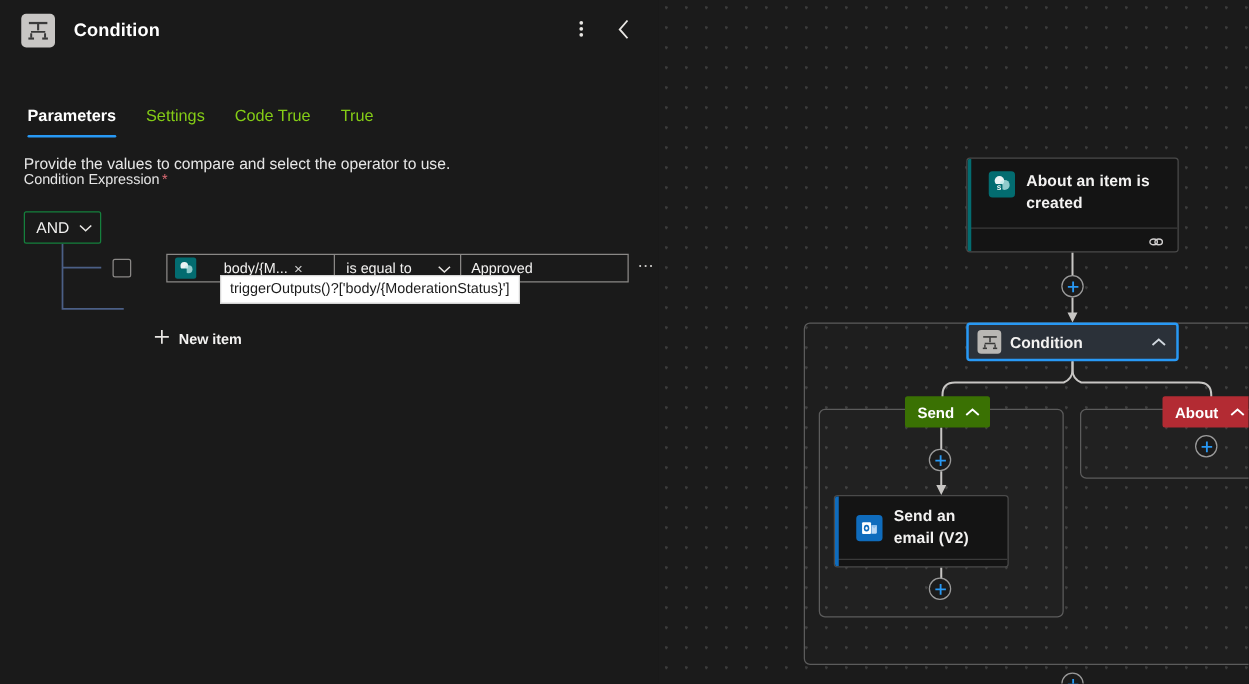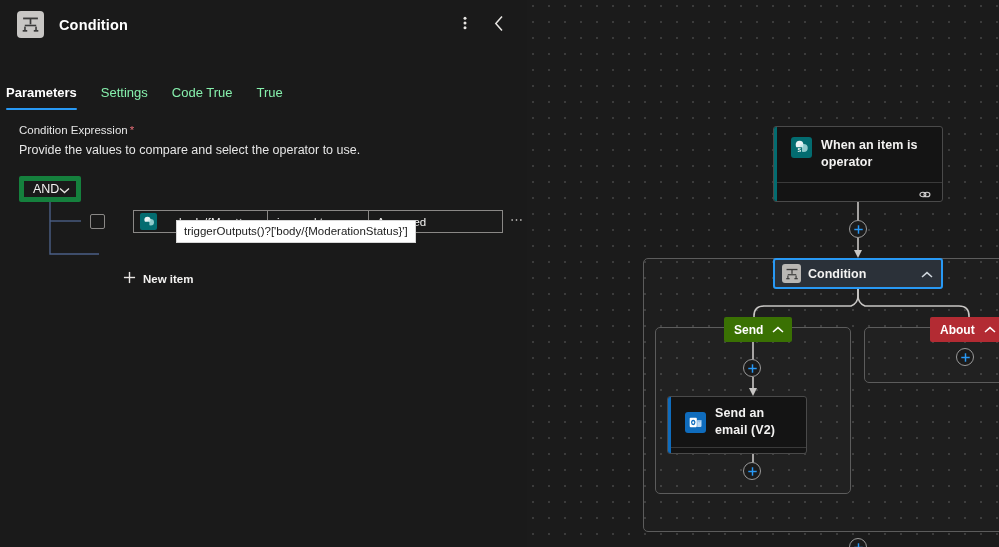--- a/index.html
+++ b/index.html
@@ -148,25 +148,25 @@
   }
   .hdr-btn {
     width: 28px; height: 28px; border-radius: 3px;
     display: flex; align-items: center; justify-content: center;
     background: transparent; border: none;
   }
 
   
   #tabs {
     display: flex; align-items: flex-end; gap: 0;
-    padding: 0 0 0 6px; height: 44px; margin-top: 17px;
+    padding: 0 0 0 22px; height: 44px; margin-top: 17px;
   }
   .tab {
     position: relative;
-    font-size: 13px; color: #86efac;
+    font-size: 13px; color: #84cc16;
     padding: 0 12px 10px 12px;
     background: none; border: none;
     white-space: nowrap;
   }
   .tab:first-child { padding-left: 0; }
   .tab.active { color: #ffffff; font-weight: bold; }
   .tab.active::after {
     content: ""; position: absolute;
     left: 0; right: 12px; bottom: 0; height: 2px;
     background: #2899f5; border-radius: 2px;
@@ -179,21 +179,21 @@
   }
   #field-label .req { color: #e06c75; margin-left: 2px; }
   #field-desc {
     font-size: 12.5px; color: #e6e6e6; margin-top: 7px;
   }
 
   
   #and-select {
     margin-top: 19px;
     width: 62px; height: 26px;
-    border: 5px solid #15803d; border-radius: 2px;
+    border: 1px solid #15803d; border-radius: 2px;
     background: #1a1a1a;
     display: flex; align-items: center; justify-content: space-between;
     padding: 0 6px 0 9px;
   }
   #and-select .and-text { font-size: 12.5px; color: #f3f2f1; }
 
   
   #rows { position: relative; margin-top: 0; }
   #tree-svg { position: absolute; left: 0; top: 0; pointer-events: none; }
 
@@ -300,21 +300,21 @@
       <div class="node-accent"></div>
       <div class="node-head">
         <span class="app-icon" style="background:#036c70">
           <svg width="15" height="15" viewBox="0 0 20 20">
             <circle cx="7.4" cy="6.2" r="5.1" fill="#ffffff" opacity=".92"></circle>
             <circle cx="12.9" cy="10.6" r="5.4" fill="#bfe9ea" opacity=".75"></circle>
             <path d="M3.4 9.6h7.2v7.4a1.6 1.6 0 0 1-1.6 1.6H5a1.6 1.6 0 0 1-1.6-1.6z" fill="#036c70"></path>
             <text x="7" y="16.4" font-size="7.2" font-family="Liberation Sans, sans-serif" fill="#ffffff" text-anchor="middle" font-weight="bold">S</text>
           </svg>
         </span>
-        <span class="node-title">When an item is operator</span>
+        <span class="node-title">About an item is created</span>
       </div>
       <div class="node-foot">
         <span>
           <svg width="14" height="11" viewBox="0 0 16 12">
             <ellipse cx="5.6" cy="6" rx="3.4" ry="2.6" fill="none" stroke="#d0cece" stroke-width="1.3"></ellipse>
             <ellipse cx="10.2" cy="6" rx="3.4" ry="2.6" fill="none" stroke="#d0cece" stroke-width="1.3"></ellipse>
           </svg>
         </span>
       </div>
     </div>
@@ -454,24 +454,24 @@
     </div>
 
     <div id="tabs">
       <button class="tab active">Parameters</button>
       <button class="tab">Settings</button>
       <button class="tab">Code True</button>
       <button class="tab">True</button>
     </div>
 
     <div id="field-area">
+      <div id="field-desc">Provide the values to compare and select the operator to use.</div>
       <div id="field-label">
         <span>Condition Expression</span><span class="req">*</span>
       </div>
-      <div id="field-desc">Provide the values to compare and select the operator to use.</div>
 
       <div id="and-select">
         <span class="and-text">AND</span>
         <span>
           <svg width="11" height="7" viewBox="0 0 11 7">
             <polyline points="1,1.4 5.5,5.6 10,1.4" fill="none" stroke="#e8e6e3" stroke-width="1.3"></polyline>
           </svg>
         </span>
       </div>
 

